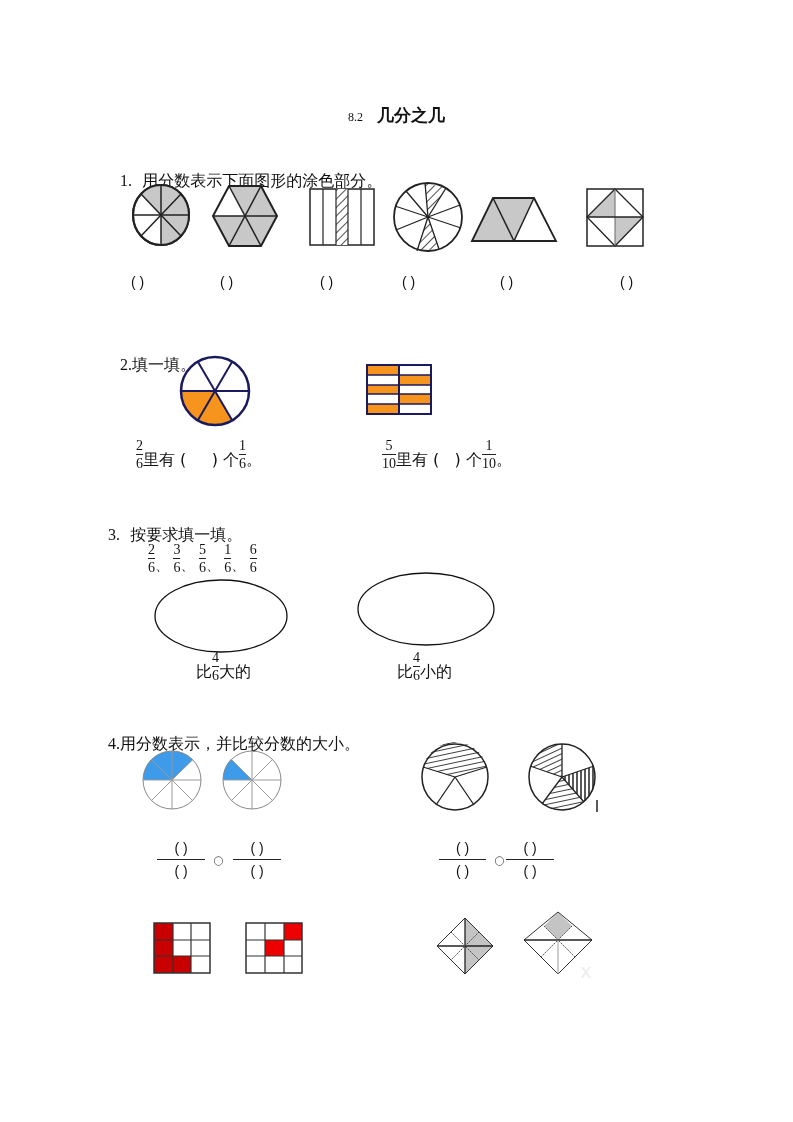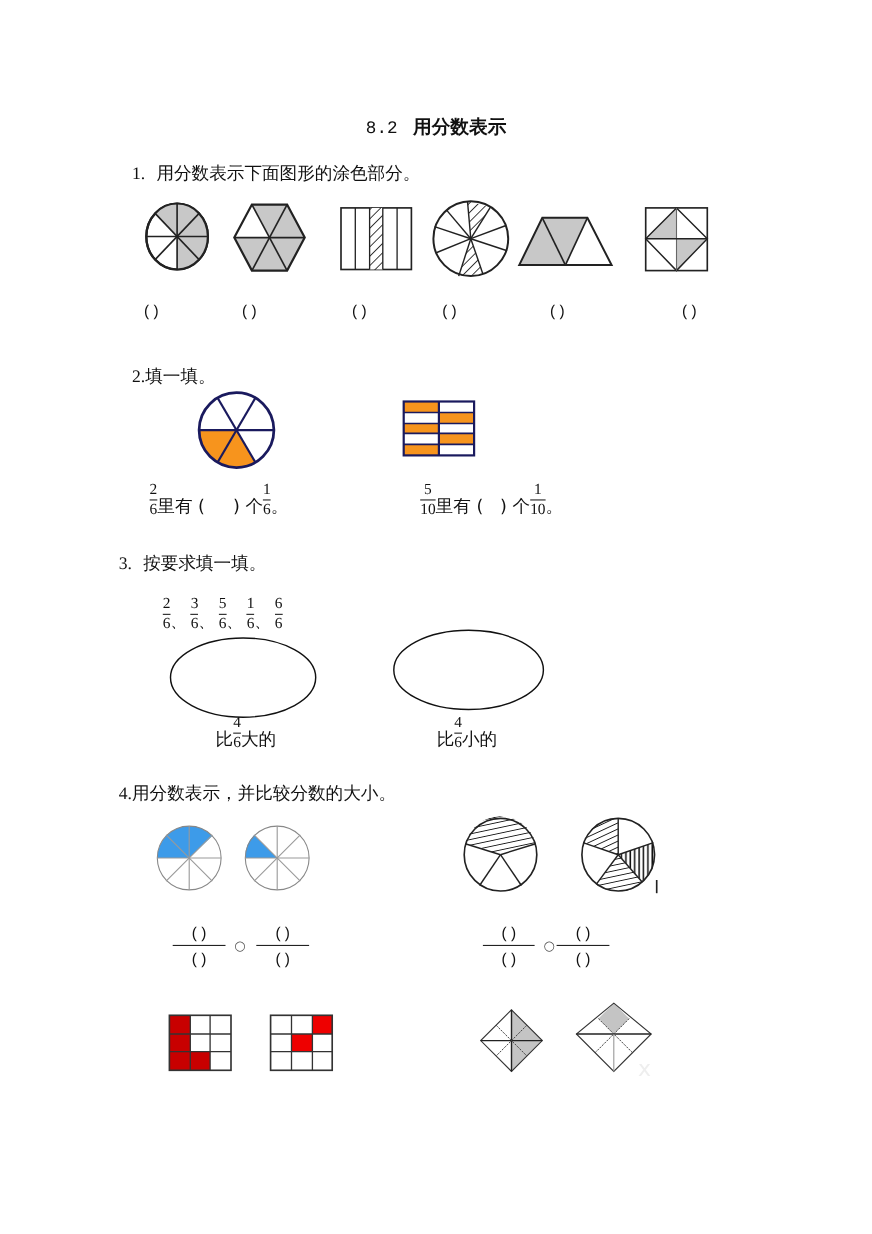--- a/index.html
+++ b/index.html
@@ -1,36 +1,36 @@
 <!DOCTYPE html>
 <html><head>
 <meta charset="utf-8">
 <style>
   html, body { margin: 0; padding: 0; background: #ffffff; }
   body { width: 793px; height: 1122px; position: relative; overflow: hidden;
          font-family: "DejaVu Sans", "Liberation Sans", sans-serif; color: #111; }
   .abs { position: absolute; }
   .title { left: 0; width: 793px; top: 104px; text-align: center; font-size: 17px; }
-  .title .num { font-family: Liberation Mono, monospace; font-size: 16px; margin-right: 14px; }
+  .title .num { font-family: Liberation Serif, serif; font-size: 12px; margin-right: 14px; }
   .title .txt { font-weight: bold; }
-  .q { font-size: 16px; }
+  .q { font-size: 16px; margin-top: 23px; }
   .q .qn { font-family: "Liberation Serif", serif; }
   .paren { font-size: 14px; font-family: "Liberation Sans", sans-serif; }
   .frac { display: inline-flex; flex-direction: column; align-items: center;
           font-family: "Liberation Serif", serif; font-size: 14px; line-height: 15px; vertical-align: bottom; }
   .frac .bar { border-top: 1px solid #222; width: 100%; height: 0; margin: 1px 0; }
   .line-text { font-size: 16px; white-space: nowrap; }
   .cmpline { border-top: 1px solid #222; height: 0; }
   svg { overflow: visible; }
 </style>
 </head>
 <body>
 
 <div class="abs title">
-  <span class="num">8.2</span><span class="txt">用分数表示</span>
+  <span class="num">8.2</span><span class="txt">几分之几</span>
 </div>
 
 <div class="abs q" style="left:120px; top:148px;">
   <span class="qn">1.</span>&nbsp;
   <span>用分数表示下面图形的涂色部分。</span>
 </div>
 
 <svg class="abs" style="left:0; top:0;" width="793" height="1122">
   <defs>
     <pattern id="hatch" patternUnits="userSpaceOnUse" width="6" height="6" patternTransform="rotate(45)">

